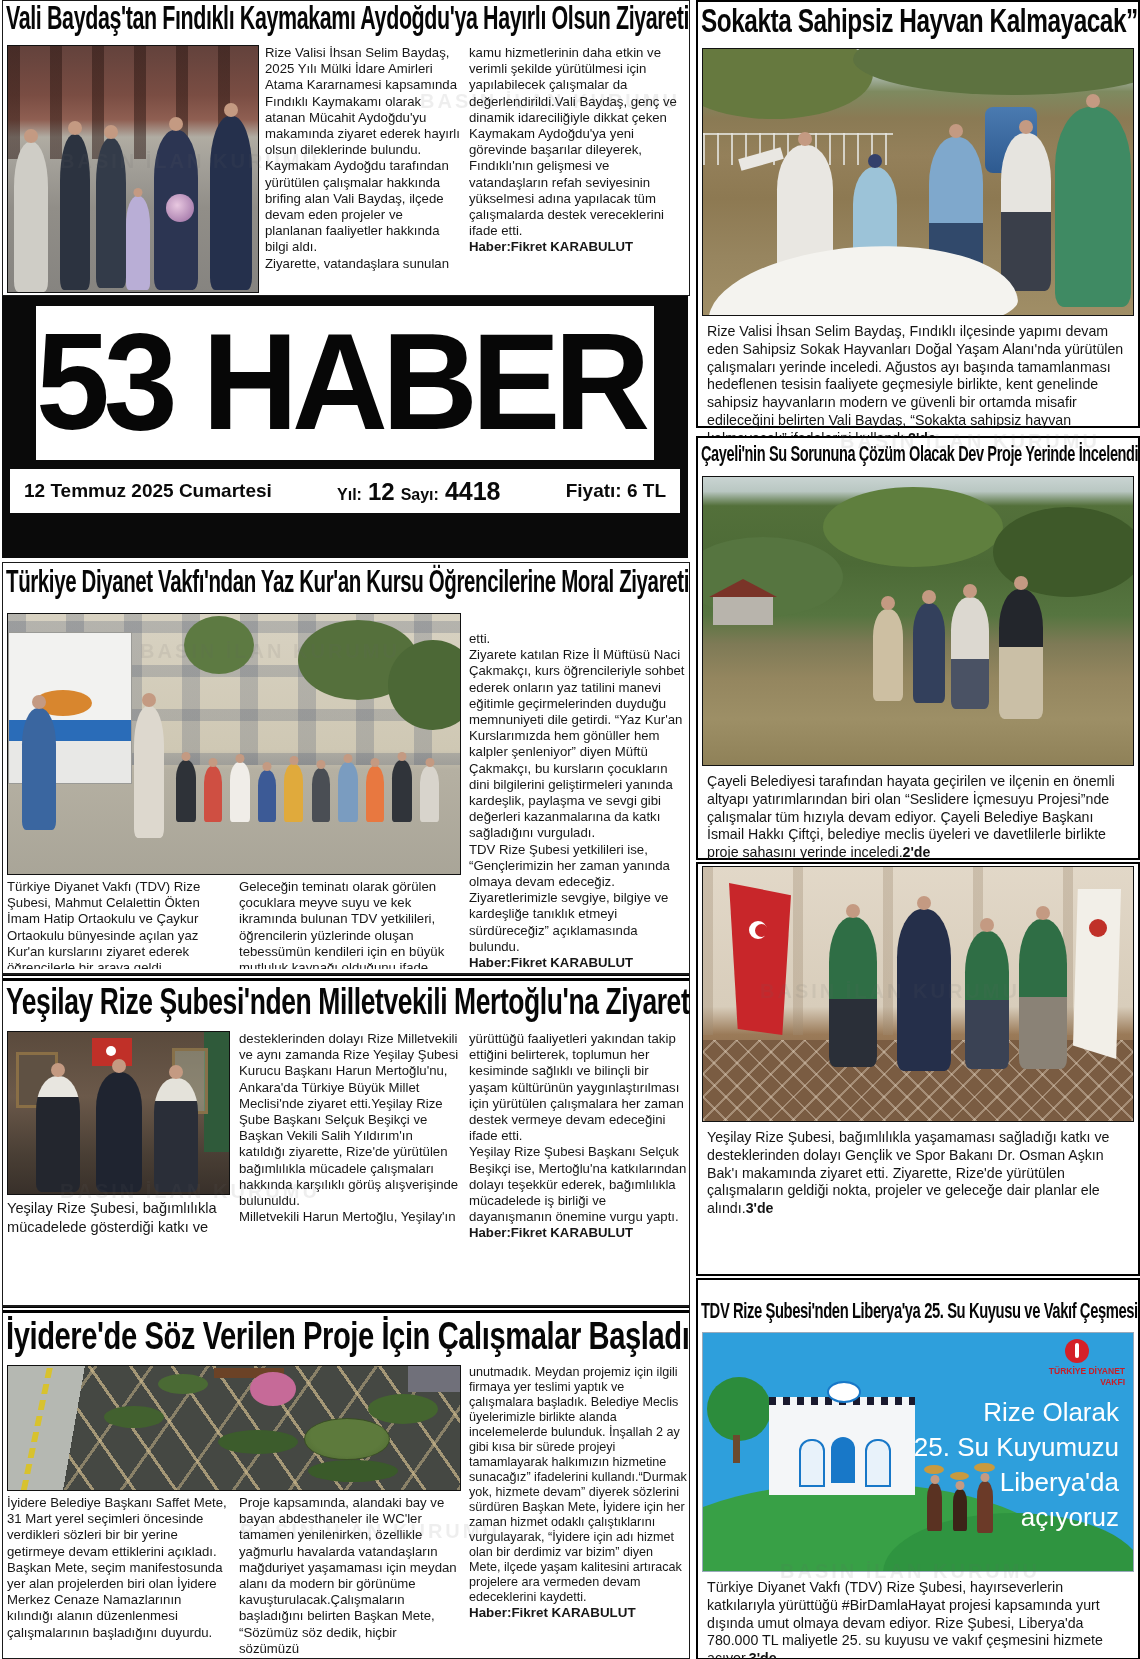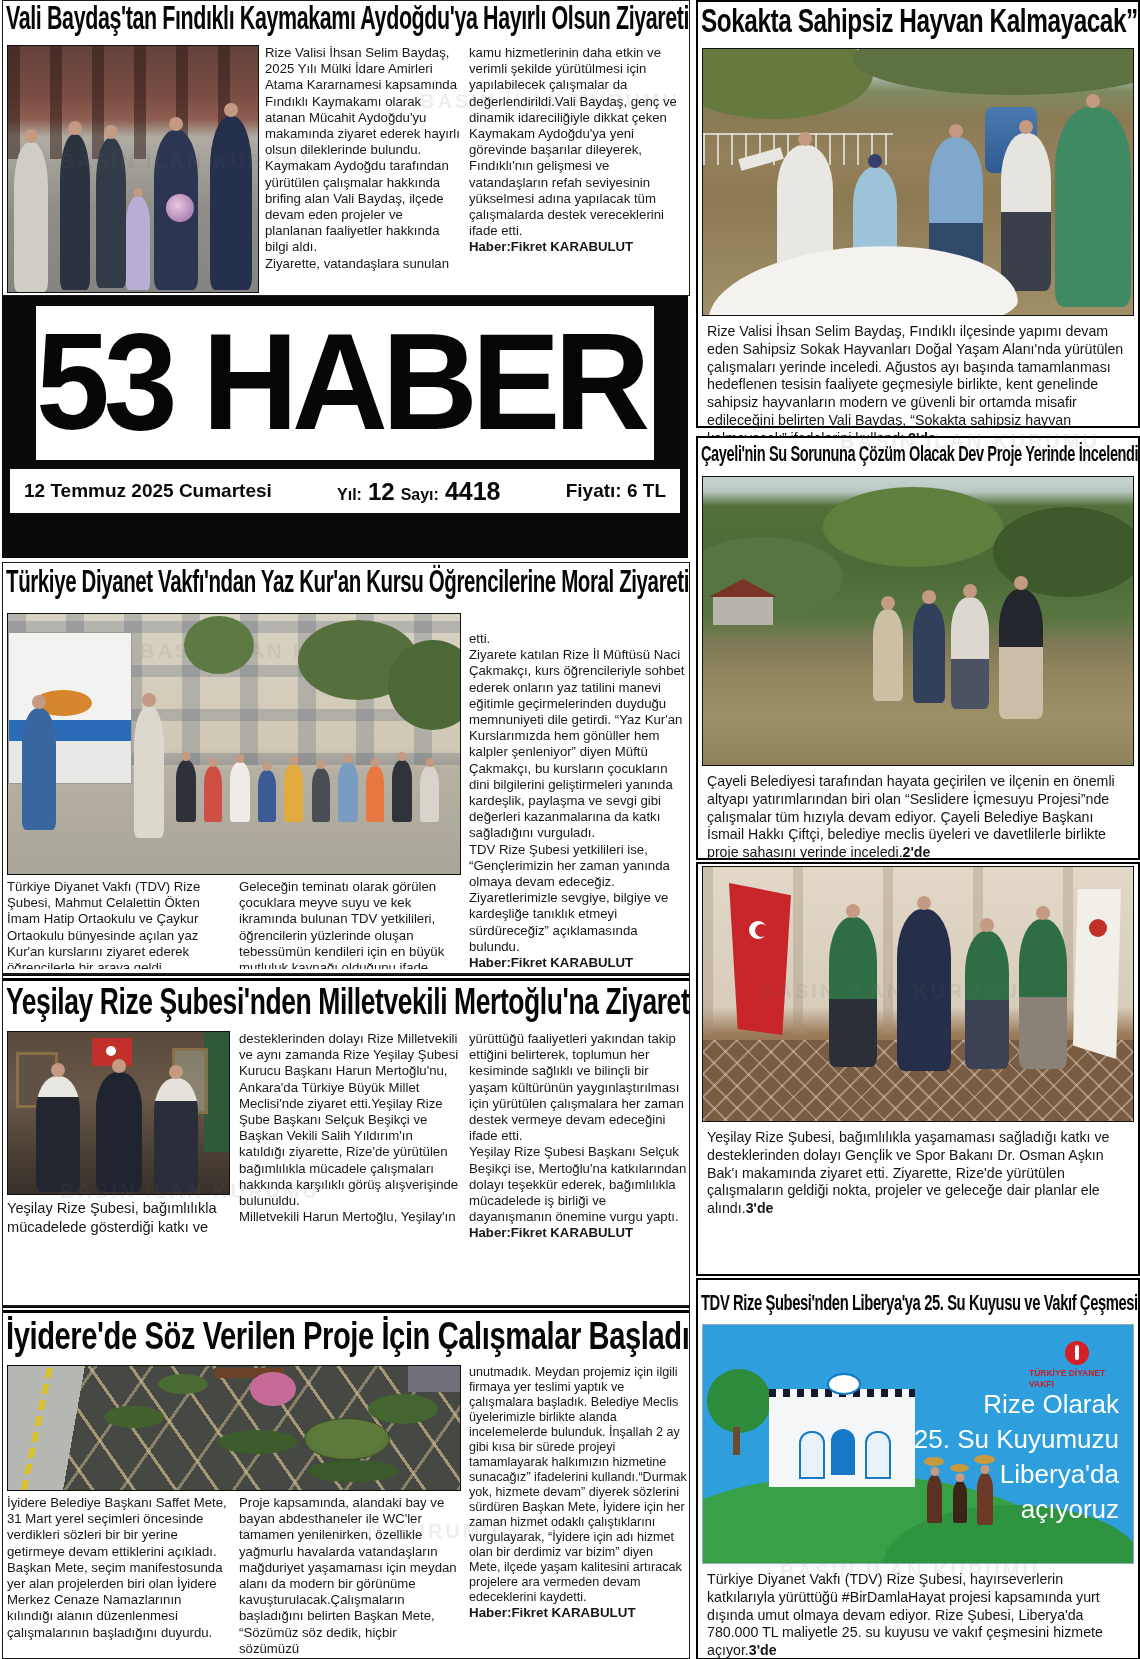--- a/index.html
+++ b/index.html
@@ -41,21 +41,21 @@
   .blob{border-radius:50%;}
   .ph-vali{background:linear-gradient(180deg,#63423c 0%,#7a4d43 20%,#8f5f52 30%,#b0aca2 37%,#a3a099 48%,#918e88 66%,#868480 100%);}
   .ph-sokak{background:linear-gradient(180deg,#c2cdc6 0%,#aab8ab 10%,#7e8a60 16%,#8a7a54 26%,#94805a 40%,#8d7952 56%,#97855f 78%,#a08e66 100%);}
   .ph-tdv{background:linear-gradient(180deg,#d8d2c2 0%,#cfc8b4 52%,#b5b0a2 60%,#a9a598 100%);}
   .ph-cayeli{background:linear-gradient(180deg,#c9d4d2 0%,#b9c7c2 5%,#53703a 10%,#4c6a36 30%,#567540 48%,#7e7a56 58%,#94865f 70%,#9d8f66 84%,#8f8158 100%);}
   .ph-mertoglu{background:linear-gradient(180deg,#5a4a3c 0%,#6b594a 40%,#4a3f35 75%,#38302a 100%);}
   .ph-bak{background:linear-gradient(180deg,#e2d8c8 0%,#d8cdbb 55%,#9a7a58 66%,#77593f 100%);}
   .ph-iyidere{background:#454843;}
   .ph-liberya{background:#2e9fdc;border:1px solid #9ab;}
   .lib-text{position:absolute;right:14px;top:62px;text-align:right;color:#fff;font-size:26px;line-height:1.35;white-space:pre-line;}
-  .lib-logo{position:absolute;right:8px;top:16px;width:96px;text-align:left;}
+  .lib-logo{position:absolute;right:8px;top:6px;width:96px;text-align:right;}
   .lib-logo-text{font-size:8.5px;color:#c81e28;font-weight:bold;line-height:1.25;margin-top:27px;}
   
   .wm{position:absolute;font-weight:bold;font-size:20px;letter-spacing:3px;color:#666;opacity:.1;pointer-events:none;z-index:40;white-space:nowrap;}
 </style>
 </head>
 <body>
 
 <div class="page">
 
   <div class="lart" style="left:2px;top:0;width:686px;height:294px;">
@@ -218,21 +218,21 @@
         <i class="blob" style="left:386px;top:52px;width:18px;height:18px;background:#c03028;"></i>
         <i class="fig" style="left:126px;top:50px;width:48px;height:150px;background:linear-gradient(180deg,#2f6e45 55%,#2a2f38 55%);"></i>
         <i class="fig" style="left:194px;top:42px;width:54px;height:162px;background:#252f4a;"></i>
         <i class="fig" style="left:262px;top:64px;width:44px;height:138px;background:linear-gradient(180deg,#2f6e45 50%,#3a4254 50%);"></i>
         <i class="fig" style="left:316px;top:52px;width:48px;height:150px;background:linear-gradient(180deg,#2f6e45 52%,#8a8276 52%);"></i>
       </div>
       <div class="rtext"><span>Yeşilay Rize Şubesi, bağımlılıkla yaşamaması sağladığı katkı ve desteklerinden dolayı Gençlik ve Spor Bakanı Dr. Osman Aşkın Bak'ı makamında ziyaret etti. Ziyarette, Rize'de yürütülen çalışmaların geldiği nokta, projeler ve geleceğe dair planlar ele alındı.</span><b class="more">3'de</b></div>
     </div>
 
     <div class="rart" style="top:1278px;height:378px;">
-      <div class="hl" style="height:30px;padding-top:12px;"><span class="fit" style="font-size: 18px; transform: scaleX(0.821429) scaleY(1.2);">TDV Rize Şubesi'nden Liberya'ya 25. Su Kuyusu ve Vakıf Çeşmesi</span></div>
+      <div class="hl" style="height:30px;padding-top:20px;"><span class="fit" style="font-size: 18px; transform: scaleX(0.821429) scaleY(1.2);">TDV Rize Şubesi'nden Liberya'ya 25. Su Kuyusu ve Vakıf Çeşmesi</span></div>
       <div class="ph ph-liberya rphoto" style="position:relative;height:238px;">
         <i class="blob" style="left:-60px;top:150px;width:420px;height:160px;background:#38a046;"></i>
         <i class="blob" style="left:180px;top:180px;width:260px;height:120px;background:#2f9440;"></i>
         <i class="blob" style="left:4px;top:44px;width:64px;height:64px;background:#2c8c3c;"></i>
         <i style="left:30px;top:102px;width:7px;height:28px;background:#6b4a2e;"></i>
         <i style="left:66px;top:70px;width:146px;height:92px;background:#f4f6f8;"></i>
         <i style="left:66px;top:64px;width:146px;height:8px;background:repeating-linear-gradient(90deg,#1a1a2e 0 7px,#f4f6f8 7px 14px);"></i>
         <i class="blob" style="left:124px;top:48px;width:30px;height:18px;background:#fff;border:2px solid #1878c8;"></i>
         <i style="left:96px;top:106px;width:22px;height:44px;border:2px solid #1878c8;background:#e8f2fa;border-radius:12px 12px 0 0;"></i>
         <i style="left:128px;top:104px;width:24px;height:46px;background:#1878c8;border-radius:12px 12px 0 0;"></i>

